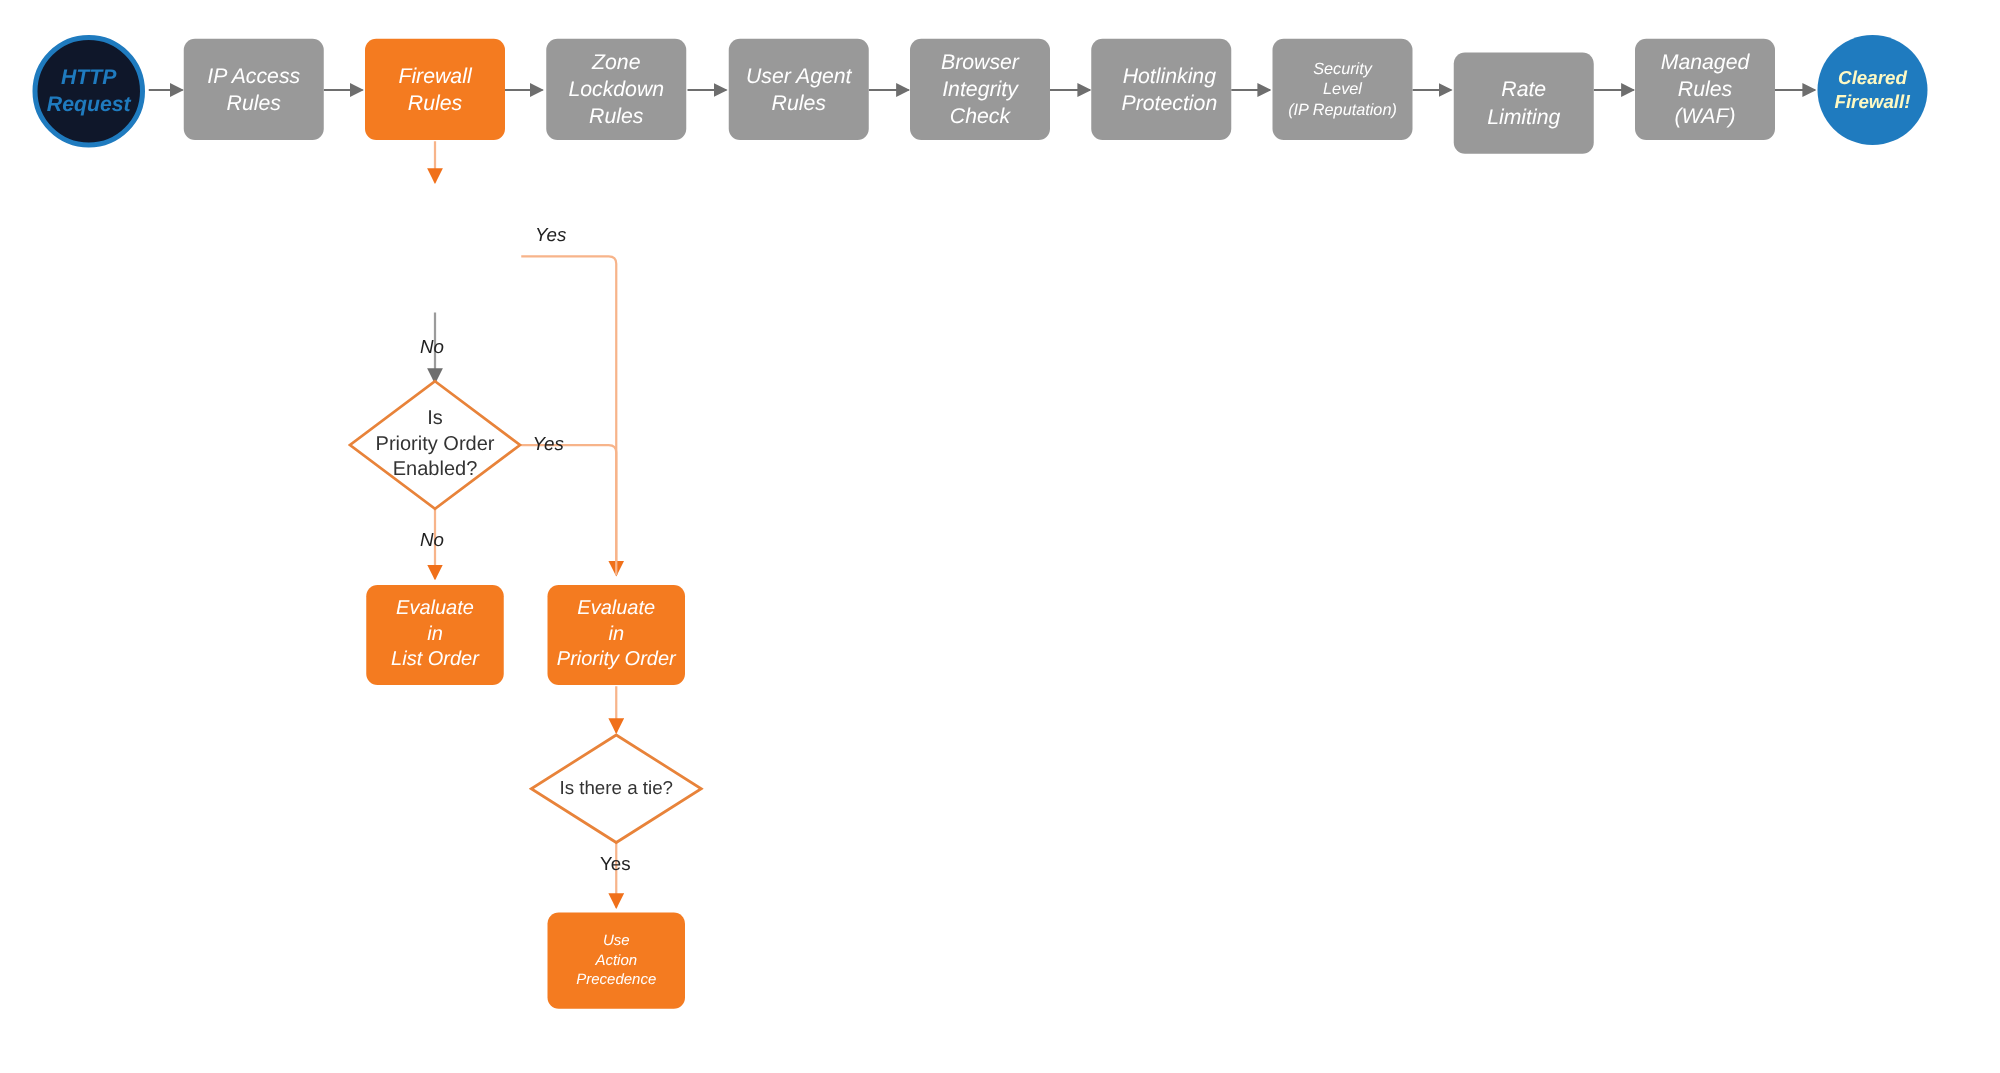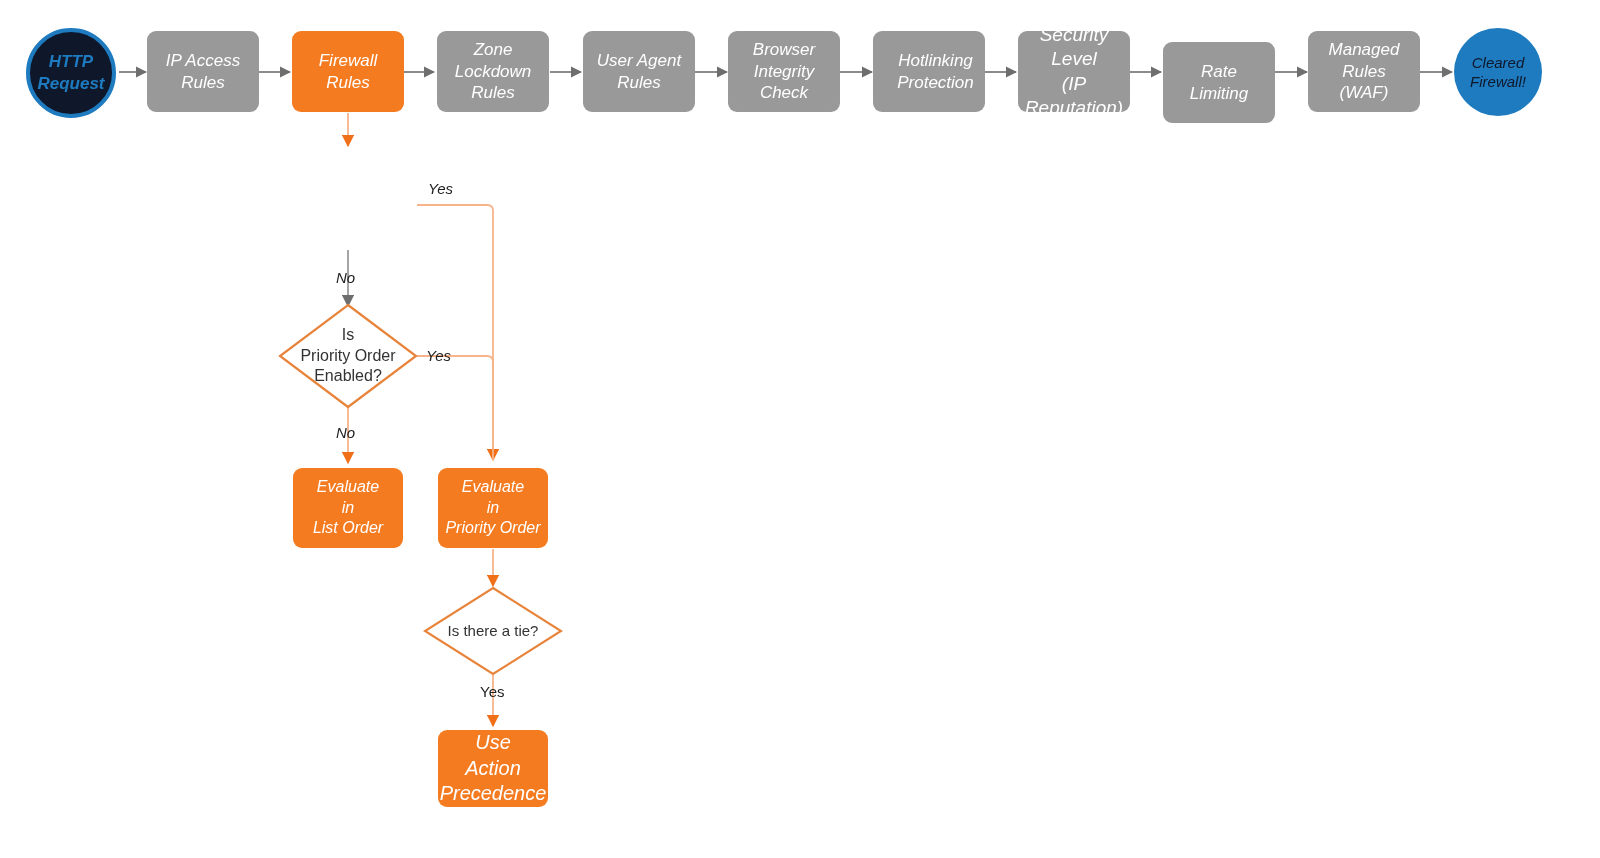--- a/index.html
+++ b/index.html
@@ -19,21 +19,21 @@
   .box{border-radius:9px;}
   .box.grey{background:#999999;}
   .box.orange{background:#f47b20;}
   .box .lbl{color:#ffffff;font-style:italic;font-size:17px;}
 
   
   .circle{border-radius:50%;}
   .circle.hollow{background:#0f172a;border:4px solid #1f7bbf;}
   .circle.hollow .lbl{color:#1f7bbf;font-style:italic;font-weight:bold;font-size:17px;}
   .circle.filled{background:#1f7bbf;}
-  .circle.filled .lbl{color:#0f172a;font-style:italic;font-weight:normal;font-size:17px;}
+  .circle.filled .lbl{color:#fef9c3;font-style:italic;font-weight:bold;font-size:17px;}
 
   
   .diamond{background:transparent;}
   .diamond .dshape{position:absolute;left:0;top:0;width:100%;height:100%;}
   .diamond .lbl{position:relative;color:#333333;font-size:16px;font-style:normal;z-index:2;}
 
   
   .edgelabel{position:absolute;font-size:15px;color:#222222;white-space:nowrap;}
   .edgelabel.it{font-style:italic;}
   .edgelabel.up{font-style:normal;}
@@ -120,21 +120,21 @@
 Integrity
 Check</span>
   </div>
 
   <div class="node box grey" style="left:873px;top:31px;width:112px;height:81px;padding-left:13px;">
     <span class="lbl">Hotlinking
 Protection</span>
   </div>
 
   <div class="node box grey" style="left:1018px;top:31px;width:112px;height:81px;">
-    <span class="lbl" style="font-size:19px;">Security
+    <span class="lbl" style="font-size:13px;">Security
 Level
 (IP Reputation)</span>
   </div>
 
   <div class="node box grey" style="left:1163px;top:42px;width:112px;height:81px;">
     <span class="lbl">Rate
 Limiting</span>
   </div>
 
   <div class="node box grey" style="left:1308px;top:31px;width:112px;height:81px;">
@@ -171,21 +171,21 @@
 List Order</span>
   </div>
 
   <div class="node box orange" style="left:438px;top:468px;width:110px;height:80px;">
     <span class="lbl" style="font-size:16px;">Evaluate
 in
 Priority Order</span>
   </div>
 
   <div class="node box orange" style="left:438px;top:730px;width:110px;height:77px;">
-    <span class="lbl" style="font-size:20px;">Use
+    <span class="lbl" style="font-size:12px;">Use
 Action
 Precedence</span>
   </div>
 
   <span class="edgelabel it" style="left:428px;top:180px;">Yes</span>
 
   <span class="edgelabel it" style="left:336px;top:269px;">No</span>
 
   <span class="edgelabel it" style="left:426px;top:347px;">Yes</span>
 

